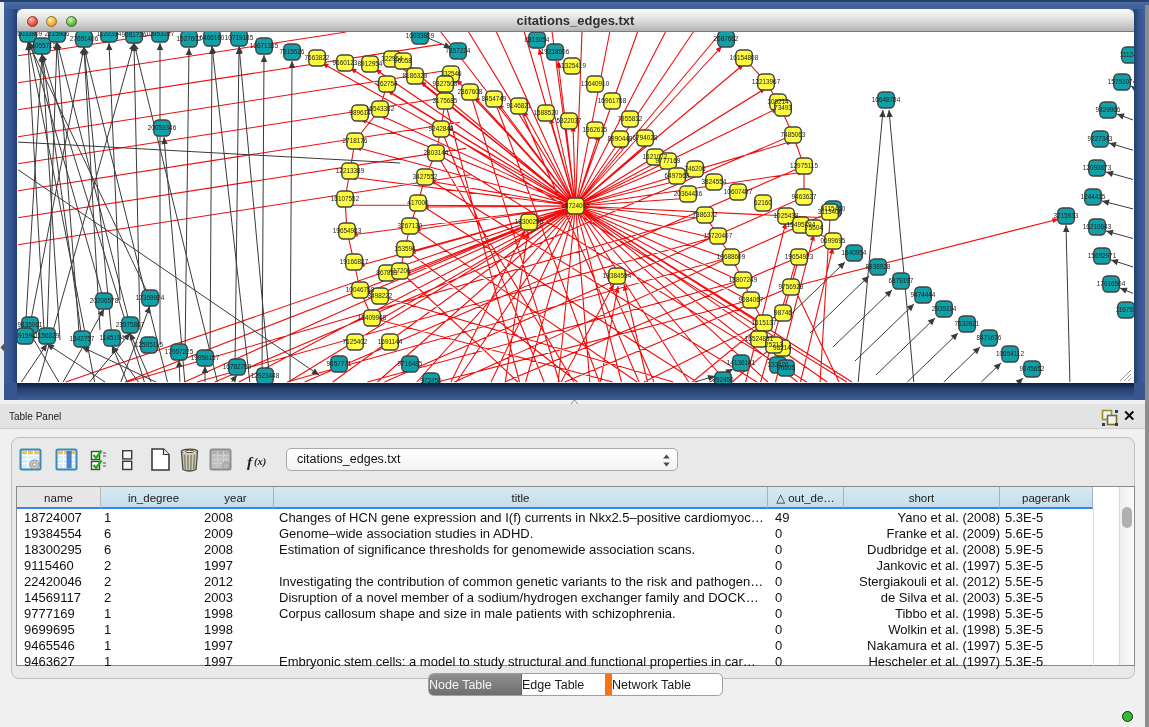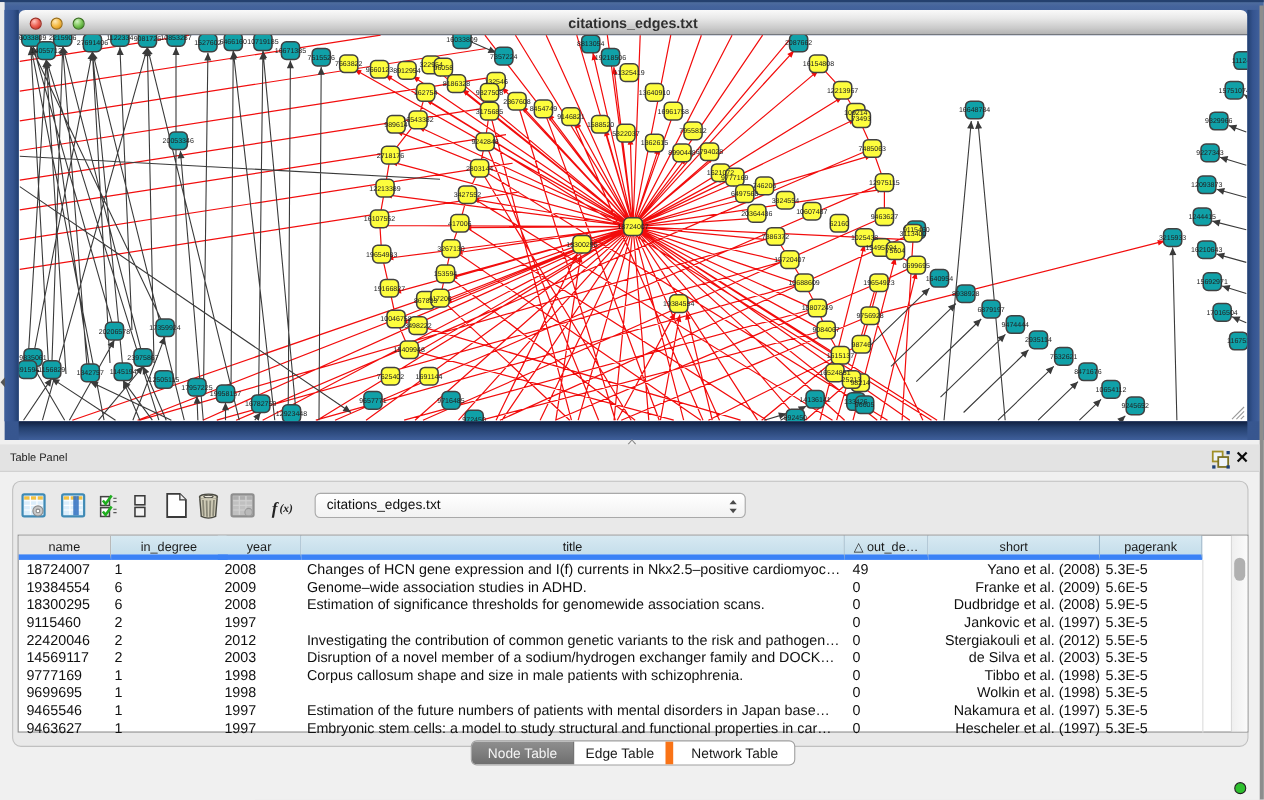--- a/index.html
+++ b/index.html
@@ -23,32 +23,32 @@
 #panelzone{left:0;top:400px;width:1145px;height:327px;background:#f0f0f0}
 #tphead{left:0;top:404px;width:1145px;height:25px;background:#e3e3e3;border-bottom:1px solid #cfcfcf}
 #tptitle{left:9px;top:411px;font-size:10px;color:#1c1c1c}
 #caret{left:570px;top:399px;width:9px;height:5px}
 #floaticon{left:1101px;top:409px}
 #closex{left:1123px;top:407px;font-size:15px;font-weight:bold;color:#0a0a0a}
 #panel{left:11px;top:437px;width:1124px;height:242px;background:#e9e9e9;border:1px solid #c0c0c0;border-radius:8px}
 #combo{left:286px;top:448px;width:392px;height:23px;background:linear-gradient(180deg,#ffffff,#f2f2f2);border:1px solid #a9a9a9;border-radius:5px;font-size:12.5px;color:#111;line-height:21px;padding-left:10px}
 
 #tbl{left:16px;top:486px;width:1119px;height:180px;background:#fff;border:1px solid #8a8a8a}
-.th{position:absolute;top:487px;height:22px;background:linear-gradient(180deg,#d7e9f2,#c5deeb);border-right:1px solid #9bb6c8;border-bottom:5px solid #3b82f6;font-size:11.5px;color:#1a1a1a;text-align:center;line-height:22px}
+.th{position:absolute;top:487px;height:22px;background:linear-gradient(180deg,#d7e9f2,#c5deeb);border-right:1px solid #9bb6c8;border-bottom:2px solid #3b82f6;font-size:11.5px;color:#1a1a1a;text-align:center;line-height:22px}
 .tr{position:absolute;left:16px;width:1077px;height:16px;font-size:13px;color:#101010;white-space:nowrap}
 .tr span{position:absolute;top:0;line-height:16px}
 .c0{left:8px}.c1{left:88px}.c2{left:188px}.c3{left:263px}.c4{left:759px}
 .c5{left:828px;width:156px;text-align:right}.c6{left:989px}
 .colline{position:absolute;top:509px;height:157px;width:1px;background:#e2e2e2}
 
 #sbar{left:1119px;top:487px;width:15px;height:178px;background:linear-gradient(90deg,#efefef,#fbfbfb);border-left:1px solid #d8d8d8}
 #sthumb{left:1121.5px;top:507px;width:10px;height:21px;background:#b0b0b0;border-radius:5px}
 
 #tabs{left:428px;top:673px;width:295px;height:22.5px;background:#fff;border:1px solid #9f9f9f;border-radius:5.5px;overflow:hidden}
-.seg{position:absolute;top:0;height:100%;font-size:12.5px;line-height:22px;text-align:center;color:#1a1a1a}
+.seg{position:absolute;top:0;height:100%;font-size:12.5px;line-height:22px;text-align:left;color:#1a1a1a}
 #seg1{left:0;width:93px;background:linear-gradient(180deg,#8f8f8f,#6e6e6e);color:#f4f4f4;border-right:1px solid #666}
 #seg2{left:93px;width:90px;border-right:7px solid #f97316}
 #seg3{left:183px;width:112px}
 #mem{left:1060px;top:743px;font-size:11px;color:#111}
 #memdot{left:1122px;top:711px;width:11px;height:11px;border-radius:50%;background:#2ec02e;border:1px solid #222}
 </style></head><body>
 <div class="abs" id="desk"></div>
 <div class="abs" id="topline"></div>
 <div class="abs" id="leftstrip"></div>
 <div class="abs" id="canvas"></div>
@@ -505,21 +505,20 @@
     <span class="c1">1</span>
     <span class="c2">1998</span>
     <span class="c4">0</span>
     <span class="c5">Wolkin et al. (1998)</span>
     <span class="c6">5.3E-5</span>
   </div>
 <div class="tr" style="top:638px">
     <span class="c0">9465546</span>
     <span class="c1">1</span>
     <span class="c2">1997</span>
-    <span class="c3">Estimation of the future numbers of patients with mental disorders in Japan base…</span>
     <span class="c4">0</span>
     <span class="c5">Nakamura et al. (1997)</span>
     <span class="c6">5.3E-5</span>
   </div>
 <div class="tr" style="top:654px">
     <span class="c0">9463627</span>
     <span class="c1">1</span>
     <span class="c2">1997</span>
     <span class="c3">Embryonic stem cells: a model to study structural and functional properties in car…</span>
     <span class="c4">0</span>

